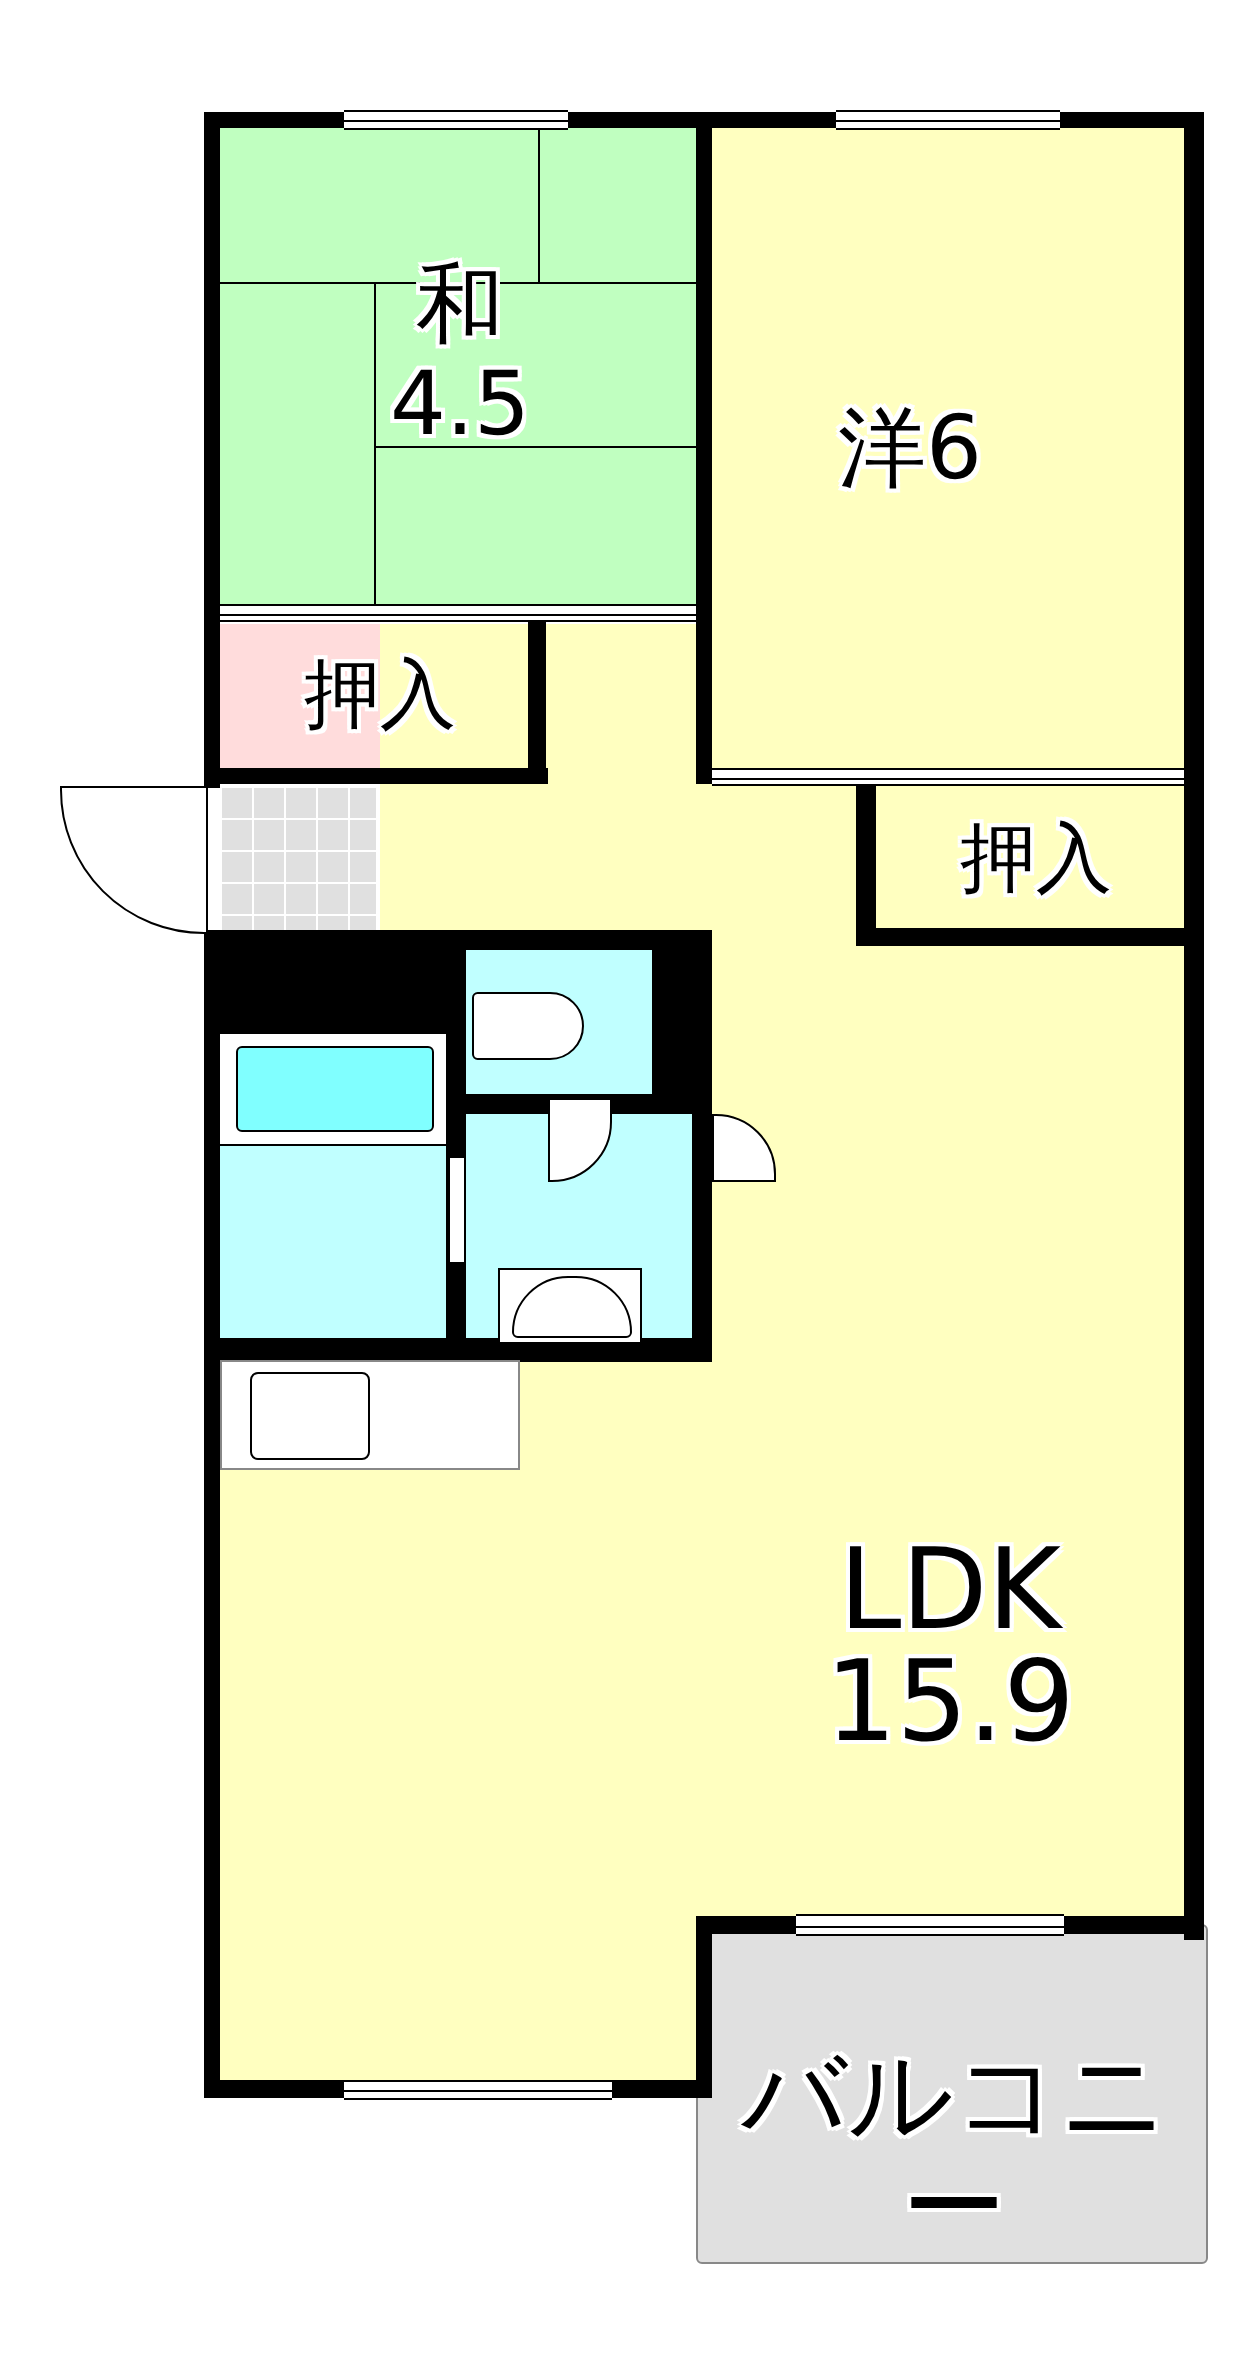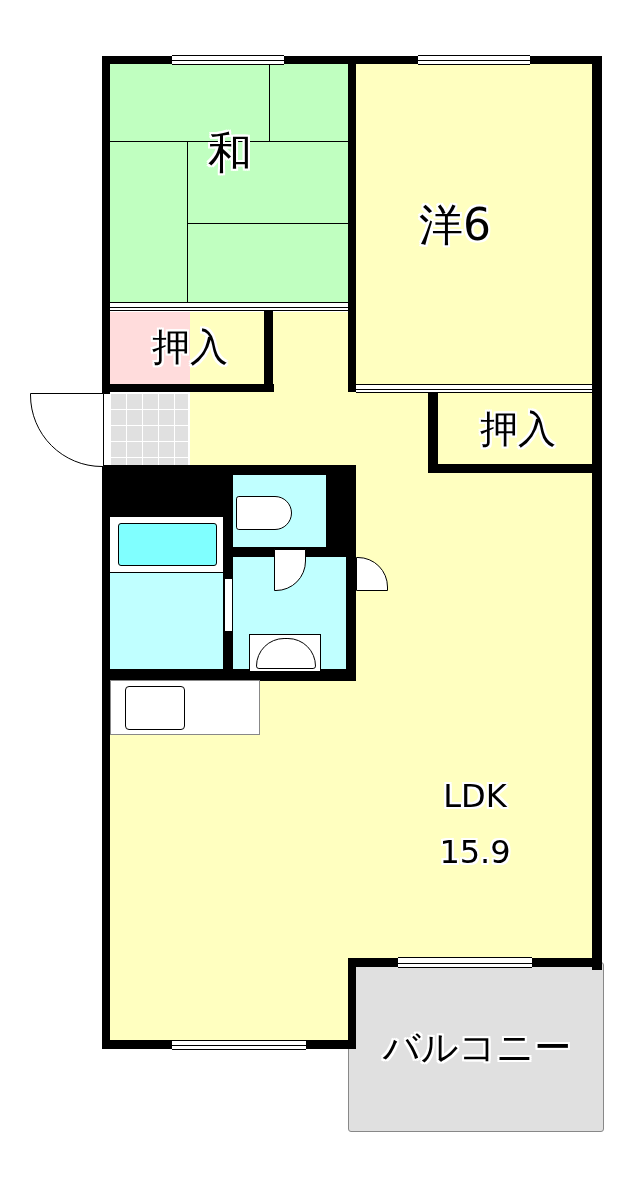--- a/index.html
+++ b/index.html
@@ -64,21 +64,22 @@
 <div class="room" style="left:274px;top:549px;width:30px;height:40px;background:#fff;border:1px solid #000;border-radius:0 0 30px 0;"></div>
 <div class="room" style="left:356px;top:557px;width:30px;height:32px;background:#fff;border:1px solid #000;border-radius:0 30px 0 0;"></div>
 
 <div class="room" style="left:110px;top:680px;width:148px;height:53px;background:#fff;border:1px solid #888;"></div>
 <div class="room" style="left:125px;top:686px;width:58px;height:42px;background:#fff;border:1px solid #000;border-radius:4px;"></div>
 
 <div class="room" style="left:30px;top:393px;width:72px;height:72px;border-right:1px solid #000;border-bottom:1px solid #000;border-radius:0 0 0 72px;border-left:1px solid #000;border-top:1px solid #000;background:#fff;"></div>
 
 <div class="label" style="left:180px;top:128px;width:100px;font-size:44px;line-height:50px;">
   <div>和</div>
+  <div>4.5</div>
 </div>
 <div class="label" style="left:390px;top:200px;width:130px;font-size:44px;line-height:50px;">洋6</div>
 <div class="label" style="left:120px;top:322px;width:140px;font-size:38px;line-height:50px;">押入</div>
 <div class="label" style="left:448px;top:404px;width:140px;font-size:38px;line-height:50px;">押入</div>
-<div class="label" style="left:400px;top:768px;width:150px;font-size:32px;line-height:56px;">
+<div class="label" style="left:400px;top:768px;width:150px;font-size:56px;line-height:56px;">
   <div>LDK</div>
   <div>15.9</div>
 </div>
-<div class="label" style="left:352px;top:1020px;width:250px;font-size:37px;line-height:56px;">バルコニー</div>
+<div class="label" style="left:352px;top:1020px;width:250px;font-size:52px;line-height:56px;">バルコニー</div>
 
 </body></html>

